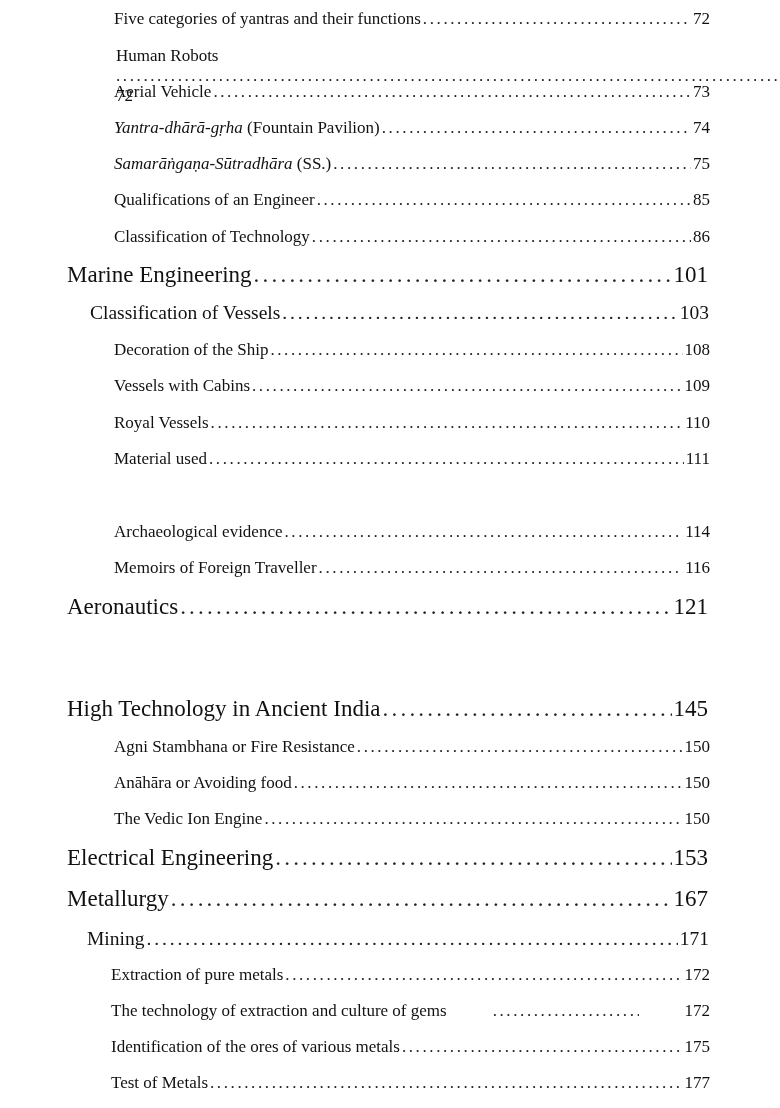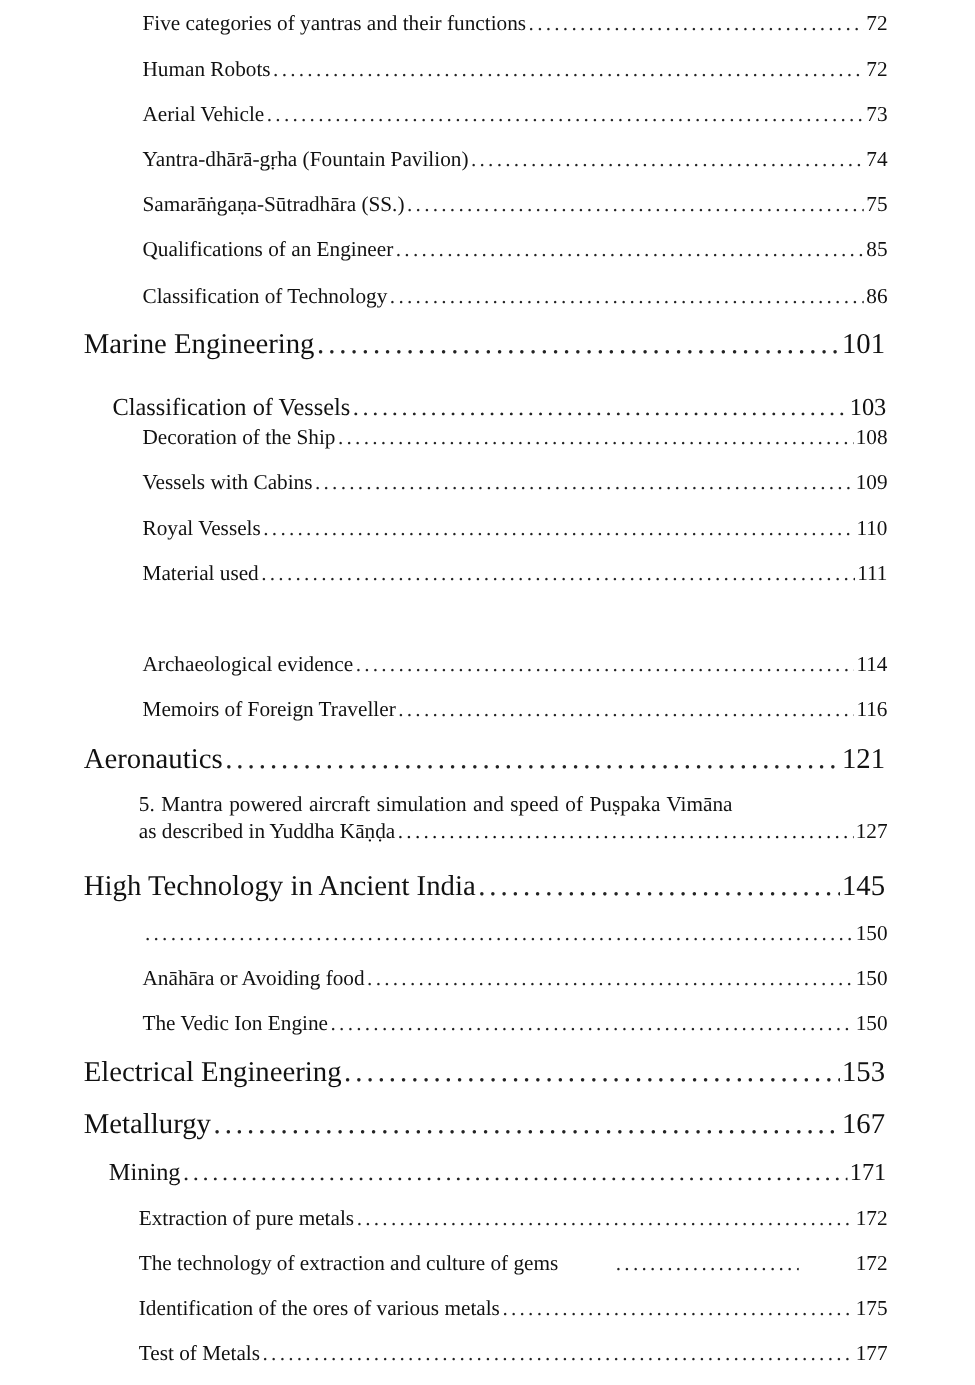--- a/index.html
+++ b/index.html
@@ -45,21 +45,21 @@
     .entry .page {
       flex: 0 0 auto;
       text-align: right;
     }
     .lvl1 { left: 67px; font-size: 23px; right: 72px; }
     .lvl2 { left: 90px; font-size: 19.5px; right: 71px; }
     .lvl3 { left: 114px; font-size: 17px; right: 70px; }
     .lvl3.metal { left: 111px; }
     .lvl1 .leader { letter-spacing: 3.2px; }
     .lvl2 .leader { letter-spacing: 2.9px; }
-    .it { }
+    .it { font-style: italic; }
 
     .multi {
       position: absolute;
       left: 111px;
       right: 70px;
       font-size: 17px;
     }
     .multi .line1 {
       display: block;
       white-space: nowrap;
@@ -85,21 +85,21 @@
 <body>
 
 <div class="toc">
 
   <div class="entry lvl3" style="top:9px;">
     <span class="title">Five categories of yantras and their functions</span>
     <span class="leader"></span>
     <span class="page">72</span>
   </div>
 
-  <div class="entry lvl3" style="top:46px;">
+  <div class="entry lvl3" style="top:46px;flex-direction:column;">
     <span class="title">Human Robots</span>
     <span class="leader"></span>
     <span class="page">72</span>
   </div>
 
   <div class="entry lvl3" style="top:82px;">
     <span class="title">Aerial Vehicle</span>
     <span class="leader"></span>
     <span class="page">73</span>
   </div>
@@ -127,21 +127,21 @@
     <span class="leader"></span>
     <span class="page">86</span>
   </div>
 
   <div class="entry lvl1" style="top:262px;align-items:flex-end;">
     <span class="title">Marine Engineering</span>
     <span class="leader"></span>
     <span class="page">101</span>
   </div>
 
-  <div class="entry lvl2" style="top:316px;">
+  <div class="entry lvl2" style="top:302px;">
     <span class="title">Classification of Vessels</span>
     <span class="leader"></span>
     <span class="page">103</span>
   </div>
 
   <div class="entry lvl3" style="top:340px;">
     <span class="title">Decoration of the Ship</span>
     <span class="leader"></span>
     <span class="page">108</span>
   </div>
@@ -176,36 +176,29 @@
     <span class="leader"></span>
     <span class="page">116</span>
   </div>
 
   <div class="entry lvl1" style="top:594px;">
     <span class="title">Aeronautics</span>
     <span class="leader"></span>
     <span class="page">121</span>
   </div>
 
-  <div class="multi" style="top:634px;">
-    <span class="line1">5.  Mantra powered aircraft simulation and speed of  Puṣpaka Vimāna</span>
-    <span class="line2">
-      <span>as described in Yuddha Kāṇḍa</span>
-      <span class="leader"></span>
-      <span>127</span>
-    </span>
-  </div>
 
   <div class="entry lvl1" style="top:696px;">
     <span class="title">High Technology in Ancient India</span>
     <span class="leader"></span>
     <span class="page">145</span>
   </div>
 
   <div class="entry lvl3" style="top:737px;">
+    <span class="title">Agni Stambhana or Fire Resistance</span>
     <span class="leader"></span>
     <span class="page">150</span>
   </div>
 
   <div class="entry lvl3" style="top:773px;">
     <span class="title">Anāhāra or Avoiding food</span>
     <span class="leader"></span>
     <span class="page">150</span>
   </div>
 

